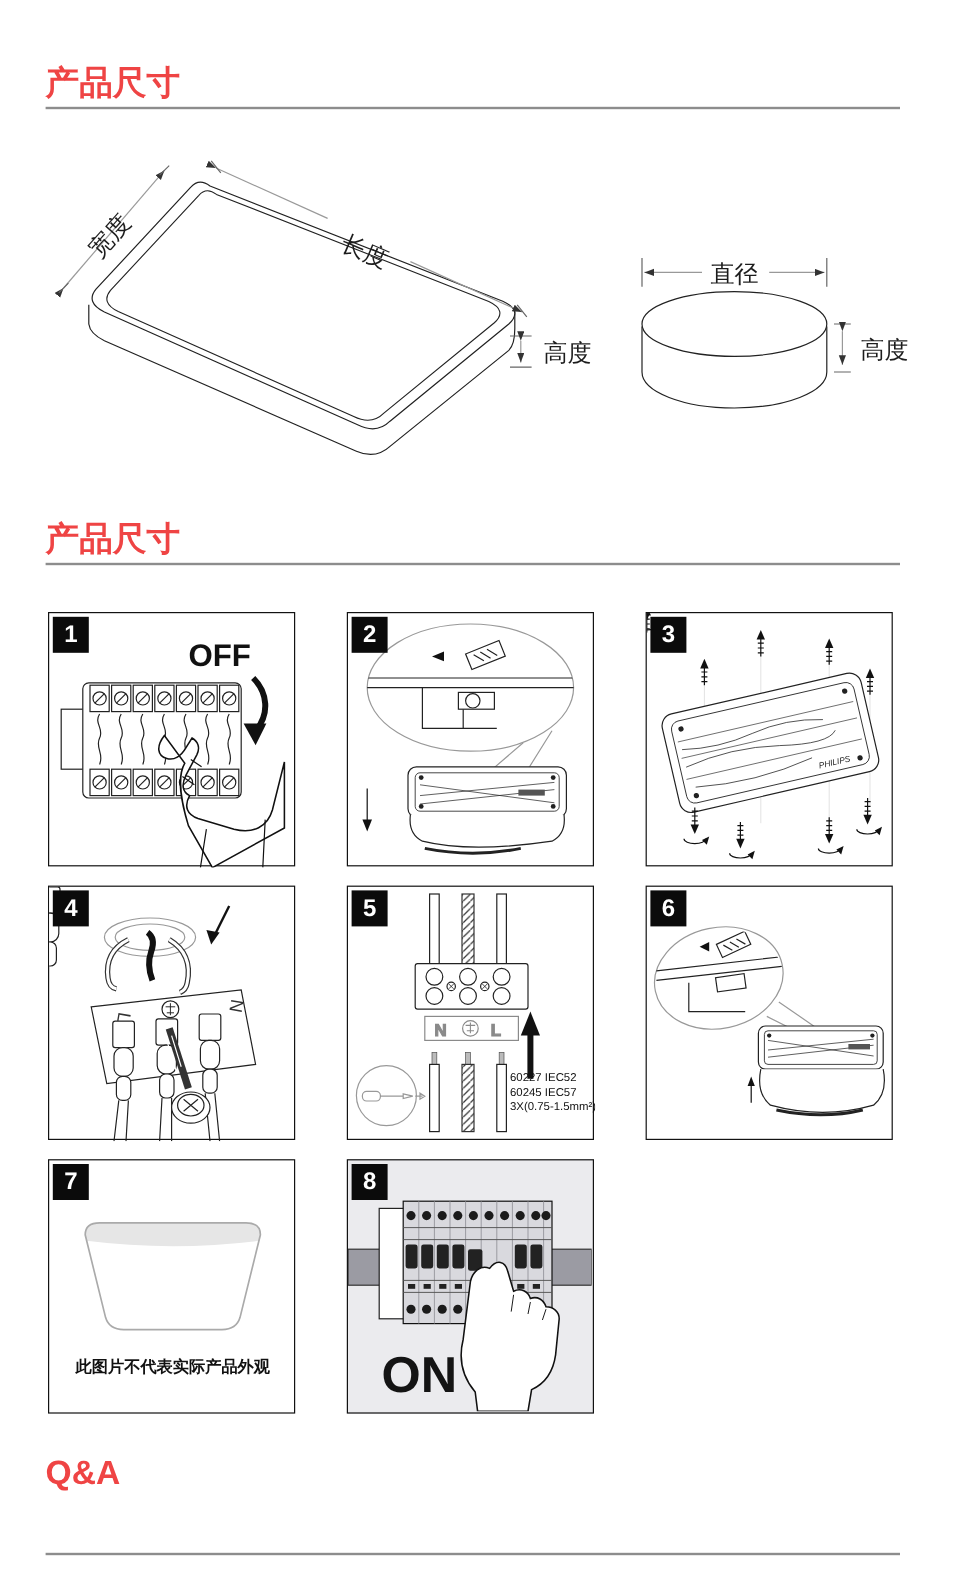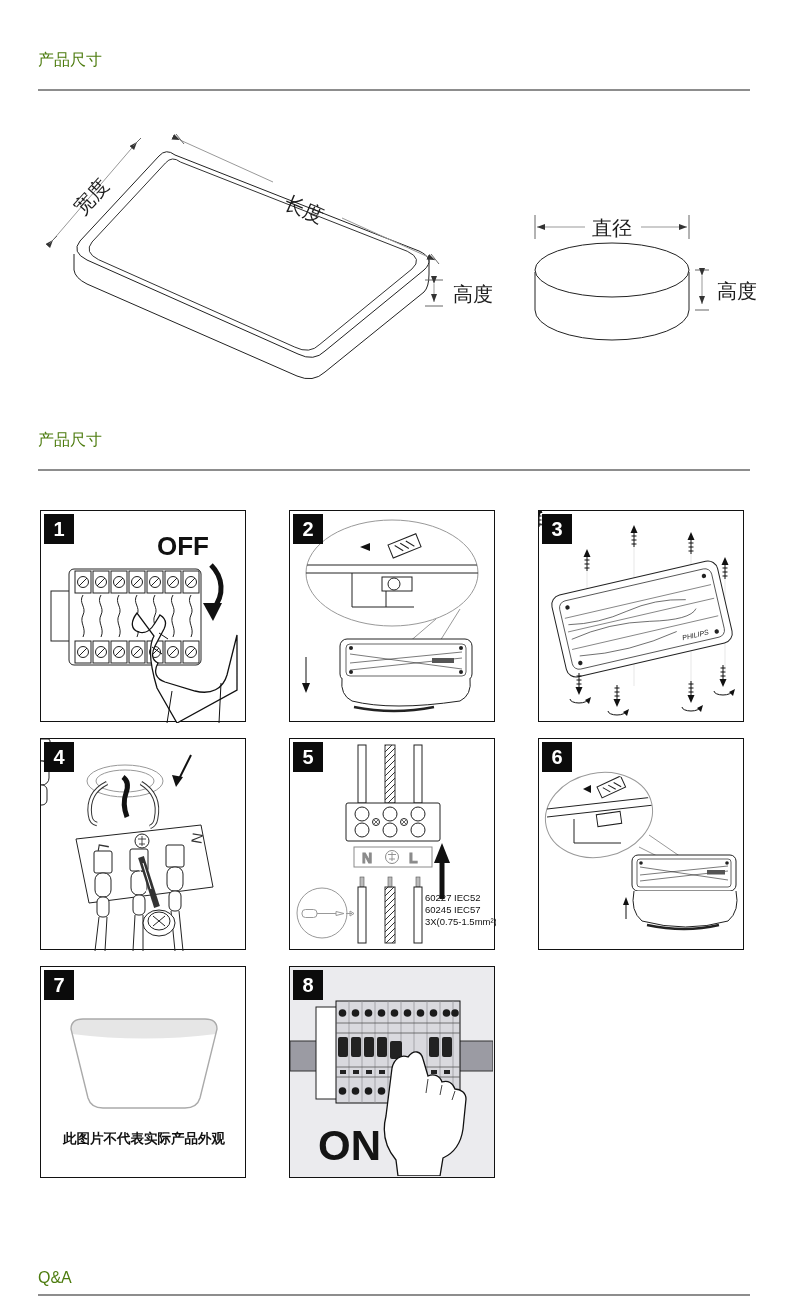--- a/index.html
+++ b/index.html
@@ -1,18 +1,18 @@
 <!DOCTYPE html>
 <html><head>
 <meta charset="utf-8">
 <style>
   html,body{margin:0;padding:0;background:#fff;}
   .page{position:relative;width:800px;height:1310px;background:#fff;overflow:hidden;
         font-family:"Liberation Sans","DejaVu Sans",sans-serif;}
-  .sec-title{position:absolute;left:38px;font-size:16px;font-weight:400;color:#4d7c0f;}
+  .sec-title{position:absolute;left:38px;font-size:28px;font-weight:700;color:#ef4444;}
   .divider{position:absolute;left:38px;width:712px;height:2px;background:#8d8d8d;}
   .step{position:absolute;width:206px;height:212px;border:1.5px solid #121212;background:#fff;box-sizing:border-box;}
   .step.gray{background:#ebebee;}
   .badge{position:absolute;left:3px;top:3px;width:30px;height:30px;background:#0b0b0b;color:#fff;
          font-size:20px;font-weight:bold;display:flex;align-items:center;justify-content:center;z-index:2;}
   .step svg{position:absolute;left:0;top:0;}
   .ln{stroke:#222;fill:none;stroke-width:1;}
   .thin{stroke:#999;fill:none;stroke-width:1;}
   .wht{fill:#fff;stroke:#222;stroke-width:1;}
   .dimtxt{font-size:20px;fill:#1c1c1c;}
@@ -368,16 +368,16 @@
             <rect x="141" y="103" width="6" height="4"></rect>
             <rect x="154" y="103" width="6" height="4"></rect>
         </g>
       </g>
       <path d="M118,90 c6,-8 13,-6 15,2 l5,17 c6,-3 12,0 14,6 c6,-2 11,1 13,7 c6,0 11,4 11,10 l-3,30 c-2,14 -9,24 -20,29 l-3,18 -42,0 -2,-16 c-11,-13 -14,-28 -10,-44 l6,-48 c2,-9 9,-14 16,-11 z" fill="#fff" stroke="#111" stroke-width="1.3"></path>
       <path d="M138,112 l-2,14 M152,118 l-2,10 M165,124 l-3,9" stroke="#111" stroke-width=".8" fill="none"></path>
       <text x="28" y="193" font-size="42" font-weight="900" fill="#141414">ON</text>
     </svg>
   </div>
 
-  <div class="sec-title" style="top:1269px">Q&amp;A</div>
+  <div class="sec-title" style="top:1212px">Q&amp;A</div>
   <div class="divider" style="top:1294px"></div>
 
 </div>
 
 </body></html>

